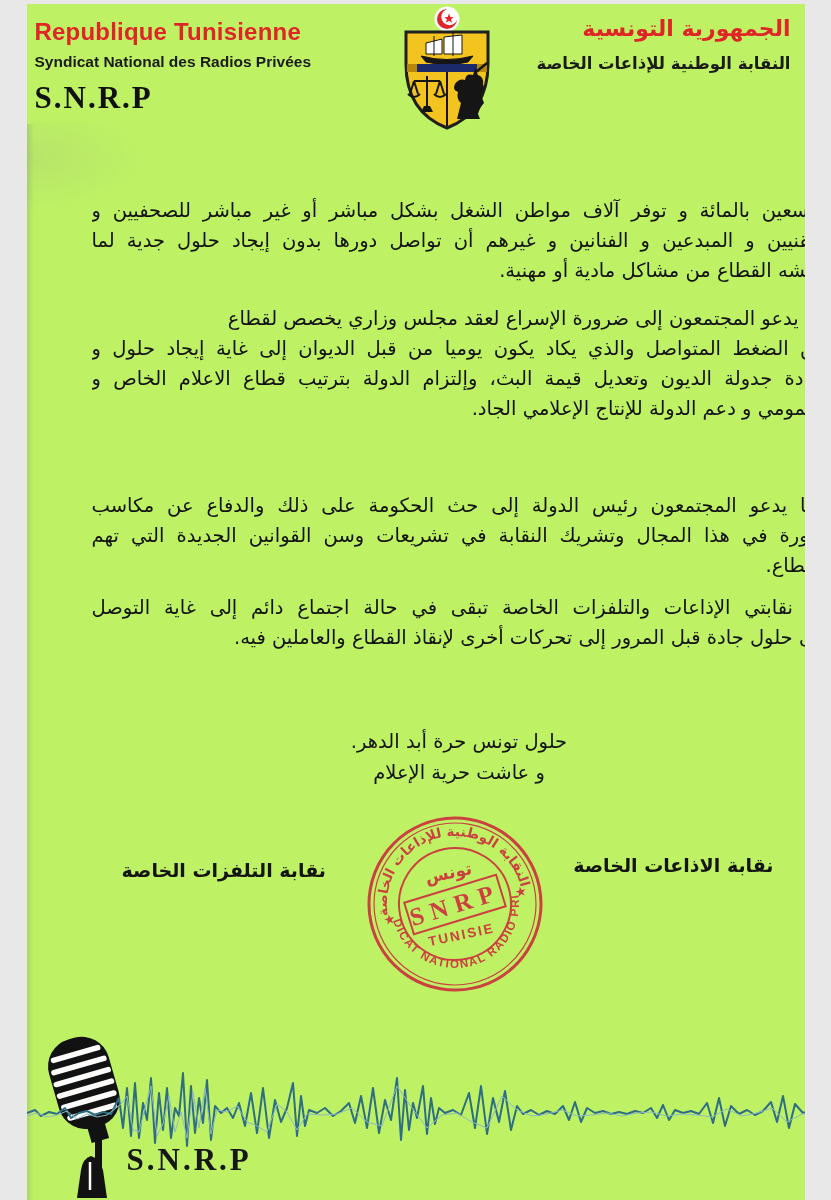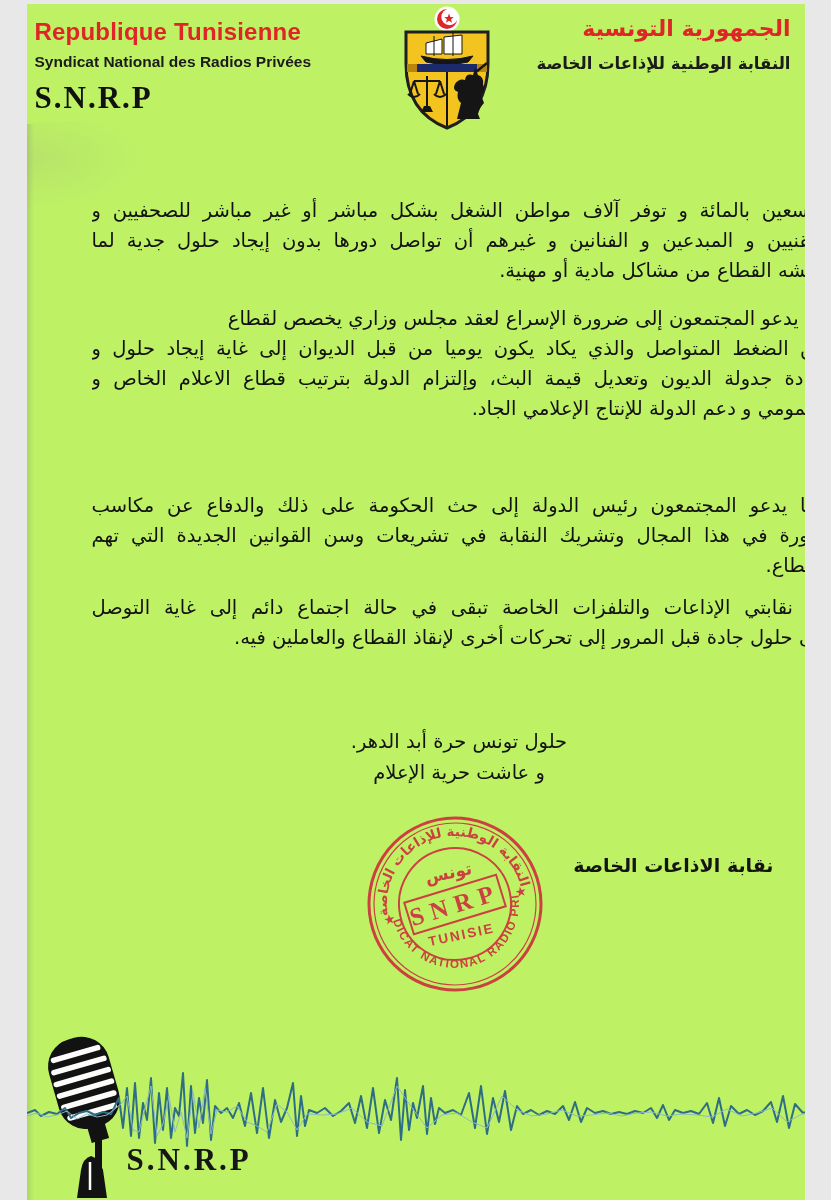--- a/index.html
+++ b/index.html
@@ -129,20 +129,21 @@
     <div class="ln j">إن نقابتي الإذاعات والتلفزات الخاصة تبقى في حالة اجتماع دائم إلى غاية التوصل</div>
     <div class="ln e">إلى حلول جادة قبل المرور إلى تحركات أخرى لإنقاذ القطاع والعاملين فيه.</div>
   </div>
 
   <div class="closing">
     <div>حلول تونس حرة أبد الدهر.</div>
     <div>و عاشت حرية الإعلام</div>
   </div>
 
   <div class="sig sig-right">نقابة الاذاعات الخاصة</div>
+  <div class="sig sig-left">نقابة التلفزات الخاصة</div>
 
   <svg class="stamp" viewBox="0 0 180 180">
     <defs>
       <path id="arcTop" d="M 22,90 A 68,68 0 1 1 158,90"></path>
       <path id="arcBot" d="M 26,90 A 64,64 0 0 0 154,90"></path>
     </defs>
     <circle cx="90" cy="90" r="86" fill="none" stroke="#cd323e" stroke-width="3"></circle>
     <circle cx="90" cy="90" r="81" fill="none" stroke="#cd323e" stroke-width="1.2"></circle>
     <circle cx="90" cy="90" r="56" fill="none" stroke="#cd323e" stroke-width="2"></circle>
     <text fill="#cd323e" font-size="13.5" font-weight="bold" font-family="DejaVu Sans, sans-serif">

